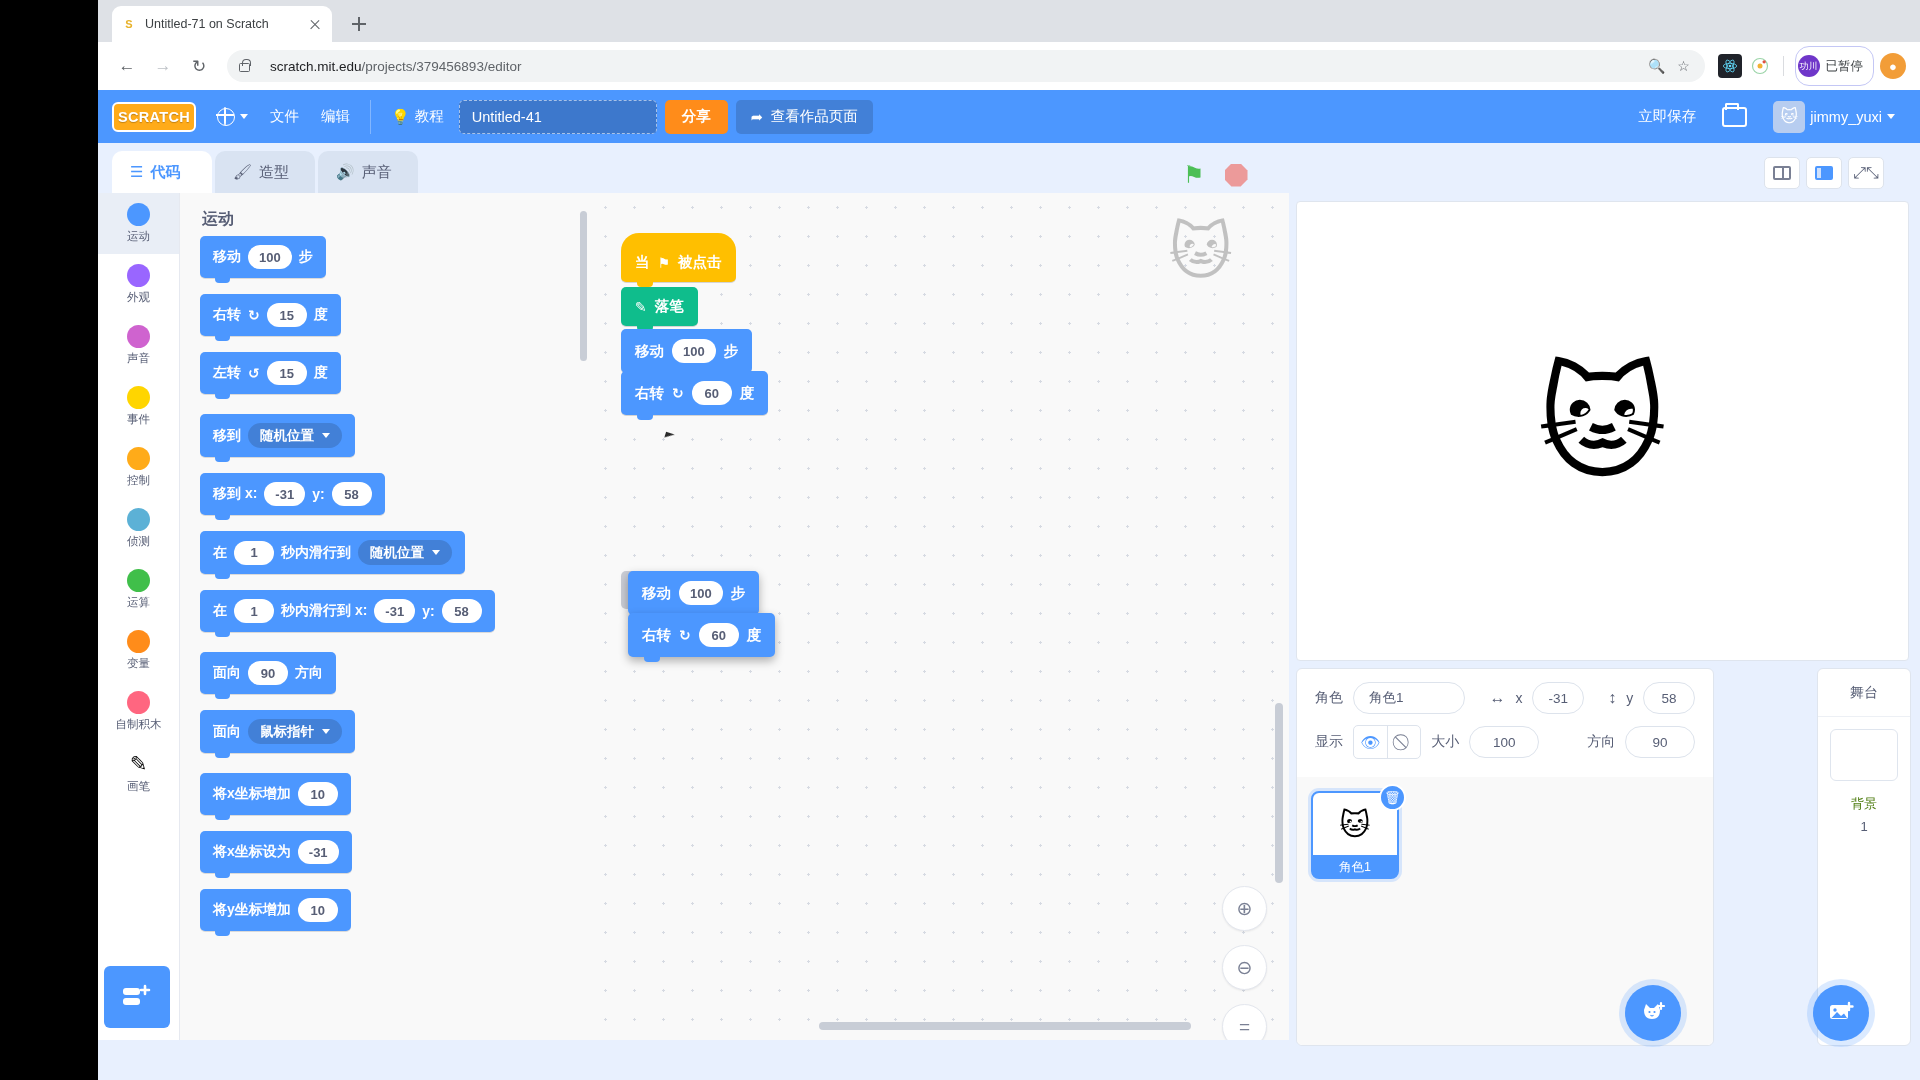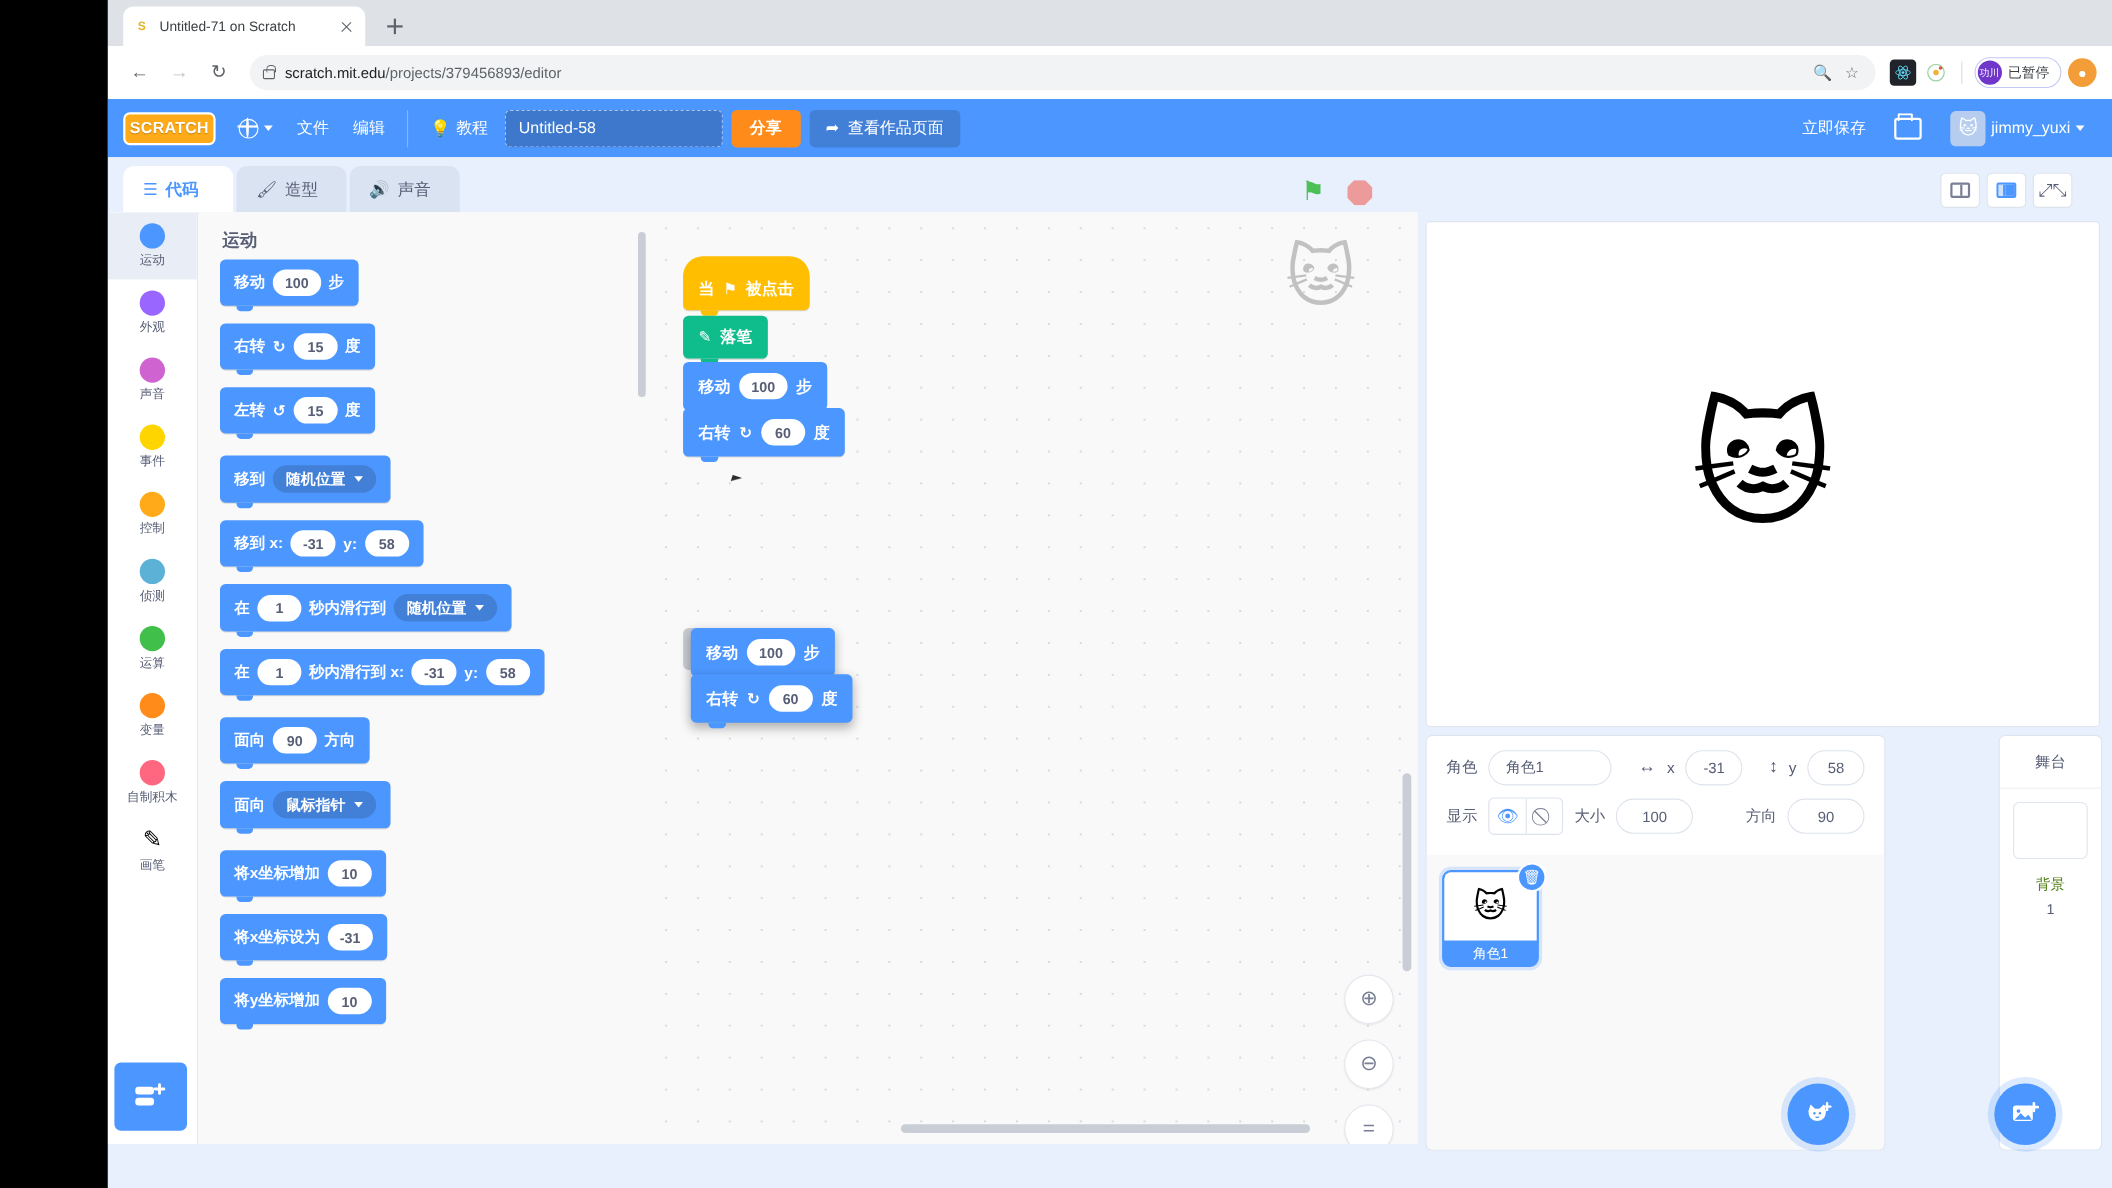--- a/index.html
+++ b/index.html
@@ -27,36 +27,36 @@
   .newtab::before{ left:6px; top:12px; width:14px; height:1.6px;}
   .newtab::after{ left:12.2px; top:6px; width:1.6px; height:14px;}
 
   #urlbar { height:48px; background:#fff; display:flex; align-items:center;
             padding:0 14px; gap:6px; position:relative; }
   .navbtn { width:30px; height:30px; border-radius:50%; display:flex;
             align-items:center; justify-content:center; color:#5f6368; font-size:17px;
             cursor:pointer; flex:none; }
   .navbtn.dim { color:#bdc1c6; }
   .omni { flex:1; height:32px; background:#f1f3f4; border-radius:16px;
-          display:flex; align-items:center; padding:0 12px; gap:9px; margin:0 7px; }
+          display:flex; align-items:center; padding:0 12px; gap:20px; margin:0 7px; }
   .lock { width:11px; height:9px; border:1.6px solid #5f6368; border-radius:1.5px;
           position:relative; margin-top:2px; flex:none; }
   .lock::before{ content:""; position:absolute; left:2.2px; top:-5px; width:6.6px;
           height:6px; border:1.6px solid #5f6368; border-bottom:none;
           border-radius:4px 4px 0 0; }
   .url { font-size:13.5px; color:#5f6368; }
   .url b { color:#202124; font-weight:400; }
   .omni-act { display:flex; gap:8px; margin-left:auto; }
   .oicon { width:18px; height:18px; color:#5f6368; display:flex; align-items:center;
            justify-content:center; font-size:14px; }
   .ext { width:24px; height:24px; border-radius:4px; flex:none; display:flex;
          align-items:center; justify-content:center; }
   .ext-react { background:#20232a; }
   .sep { width:1px; height:20px; background:#dadce0; margin:0 5px; }
-  .pausebadge { display:flex; align-items:center; gap:6px; height:28px;
+  .pausebadge { display:flex; align-items:center; gap:6px; height:40px;
                 border:1px solid #c4c7f5; border-radius:14px; padding:2px 10px 2px 2px; }
   .pb-dot { width:22px; height:22px; border-radius:50%; background:#6f36c9; color:#fff;
             font-size:9px; display:flex; align-items:center; justify-content:center; }
   .pb-txt { font-size:12.5px; color:#3c4043; }
   .profile { width:26px; height:26px; border-radius:50%; background:#f29d38;
              display:flex; align-items:center; justify-content:center;
              color:#fff; font-size:13px; flex:none; }
 
   
   #menubar { height:53px; background:#4c97ff; display:flex; align-items:center;
@@ -292,21 +292,21 @@
       <span class="globe"></span>
       <span class="caret"></span>
     </div>
     <div class="mitem">文件</div>
     <div class="mitem">编辑</div>
     <span class="mdiv"></span>
     <div class="mitem">
       <span class="bulb">💡</span>
       <span>教程</span>
     </div>
-    <div class="titlefield">Untitled-58</div>
+    <div class="titlefield">Untitled-41</div>
     <div class="sharebtn">分享</div>
     <div class="seebtn">
       <span>➦</span>
       <span>查看作品页面</span>
     </div>
     <div class="rightm">
       <div class="mitem">立即保存</div>
       <div class="mitem">
         <span class="folder"></span>
       </div>

